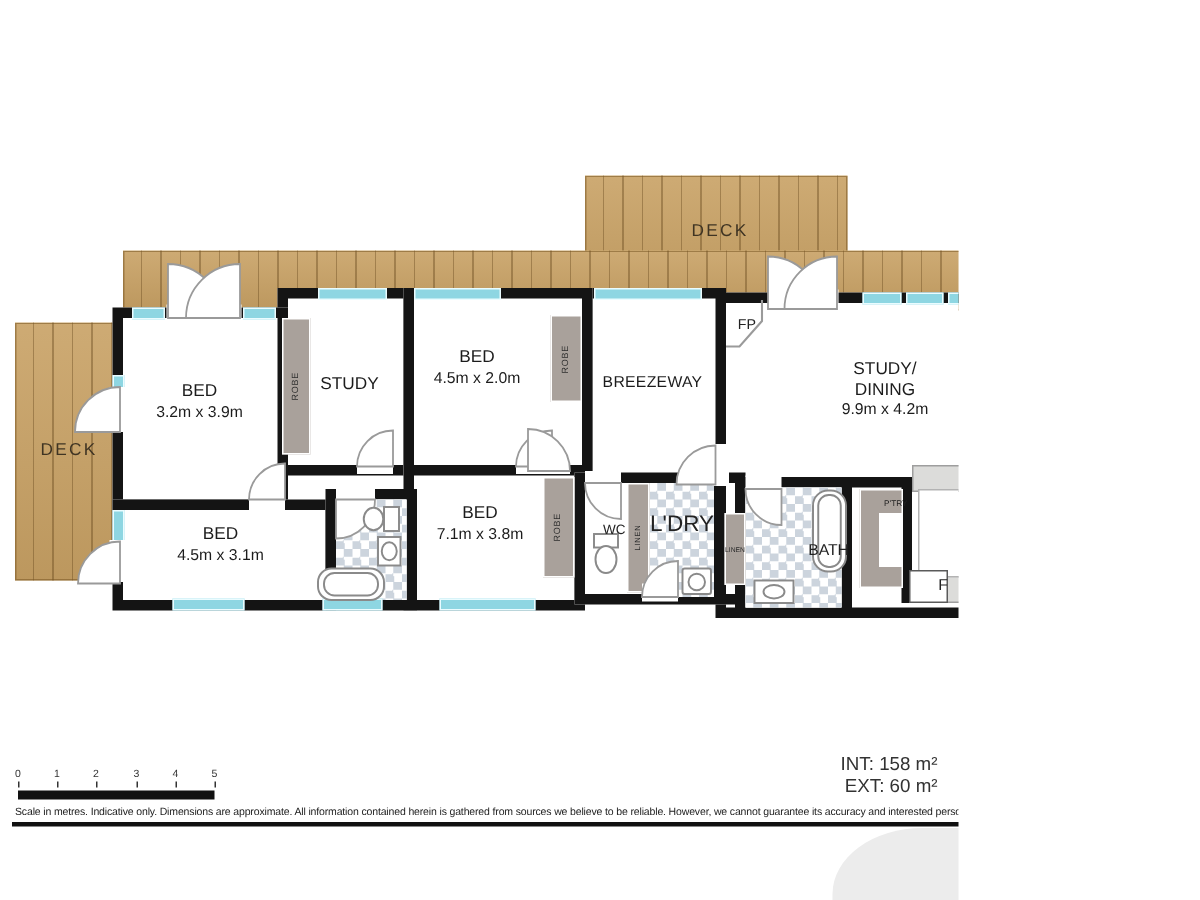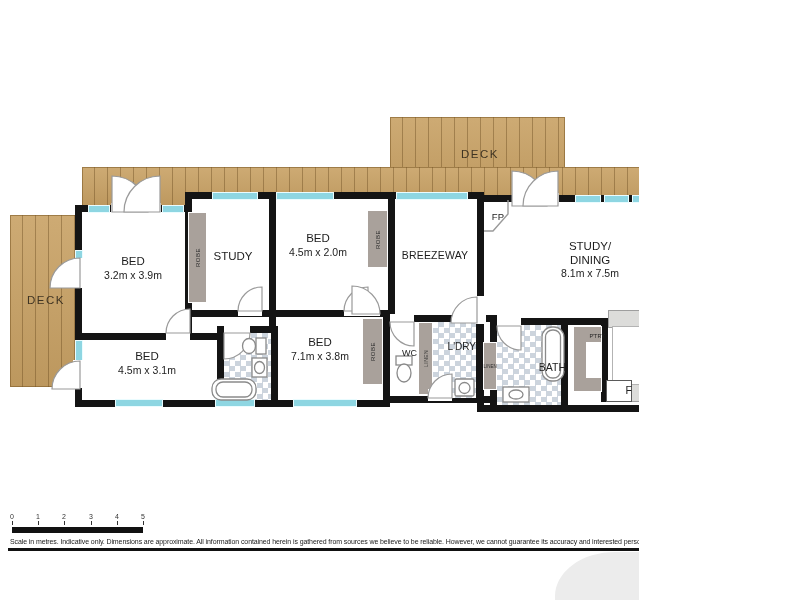--- a/index.html
+++ b/index.html
@@ -195,39 +195,43 @@
     <div class="dm">4.5m x 2.0m</div>
   </div>
   <div class="abs lbl" style="left:262px;top:336px;width:116px;">
     <div class="nm">BED</div>
     <div class="dm">7.1m x 3.8m</div>
   </div>
   <div class="abs lbl" style="left:384px;top:249px;width:102px;font-size:10.5px;letter-spacing:.2px;">BREEZEWAY</div>
   <div class="abs lbl" style="left:530px;top:240px;width:120px;">
     <div class="nm">STUDY/</div>
     <div class="nm">DINING</div>
-    <div class="dm">8.1m x 7.5m</div>
+    <div class="dm">9.9m x 4.2m</div>
   </div>
   <div class="abs small-lbl" style="left:518px;top:361px;width:48px;font-size:10.5px;">BATH</div>
   <div class="abs small-lbl" style="left:389px;top:348px;width:28px;font-size:9px;">WC</div>
-  <div class="abs small-lbl" style="left:432px;top:341px;width:44px;font-size:10px;">L'DRY</div>
+  <div class="abs small-lbl" style="left:432px;top:341px;width:44px;font-size:15px;">L'DRY</div>
   <div class="abs small-lbl" style="left:575px;top:333px;width:30px;font-size:5.5px;z-index:41;">P'TRY</div>
   <div class="abs small-lbl" style="left:484px;top:211px;width:20px;font-size:9.5px;">FP</div>
   <div class="abs small-lbl" style="left:606px;top:384px;width:26px;font-size:10.5px;">F</div>
 
   <span class="scale-num" style="left:12px;">0</span>
   <span class="scale-num" style="left:38px;">1</span>
   <span class="scale-num" style="left:64px;">2</span>
   <span class="scale-num" style="left:91px;">3</span>
   <span class="scale-num" style="left:117px;">4</span>
   <span class="scale-num" style="left:143px;">5</span>
   <div class="scale-tick" style="left:12px;"></div>
   <div class="scale-tick" style="left:38px;"></div>
   <div class="scale-tick" style="left:64px;"></div>
   <div class="scale-tick" style="left:91px;"></div>
   <div class="scale-tick" style="left:117px;"></div>
   <div class="scale-tick" style="left:143px;"></div>
   <div class="scale-bar"></div>
   <div class="watermark"></div>
   <div class="disclaimer">Scale in metres. Indicative only. Dimensions are approximate. All information contained herein is gathered from sources we believe to be reliable. However, we cannot guarantee its accuracy and interested persons should rely on their own enquiries.</div>
   <div class="rule"></div>
+  <div class="areas">
+    <div>INT: 158 m²</div>
+    <div>EXT: 60 m²</div>
+  </div>
 
 </div>
 
 </body></html>

